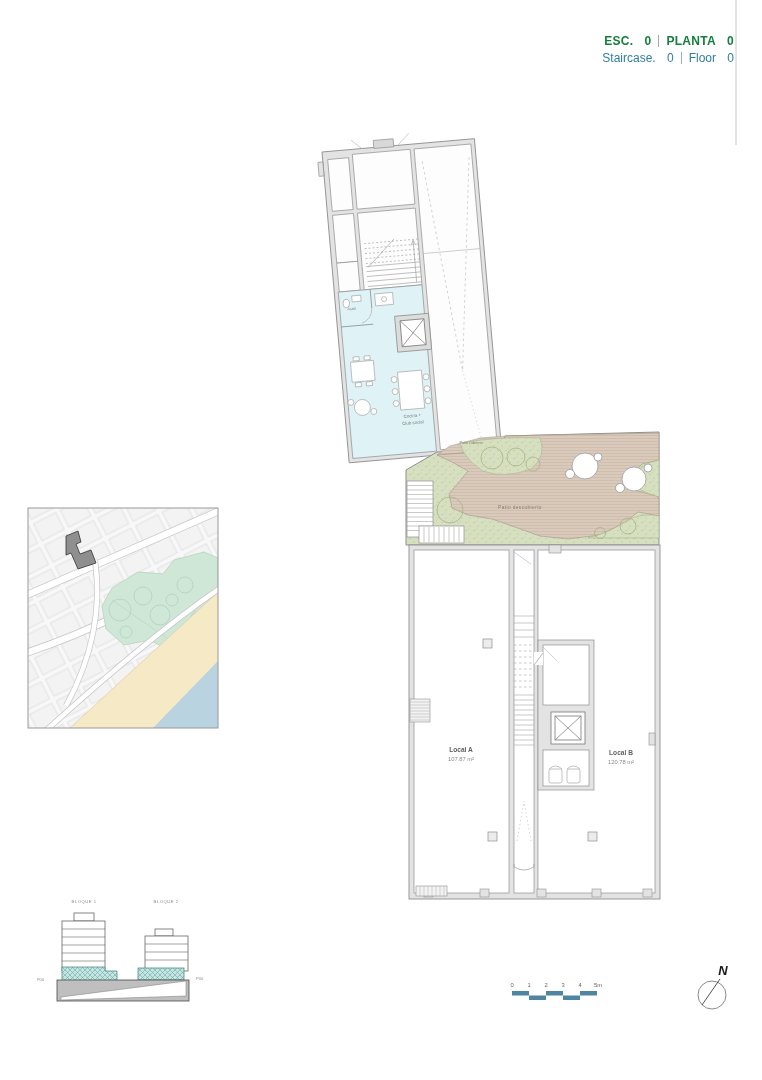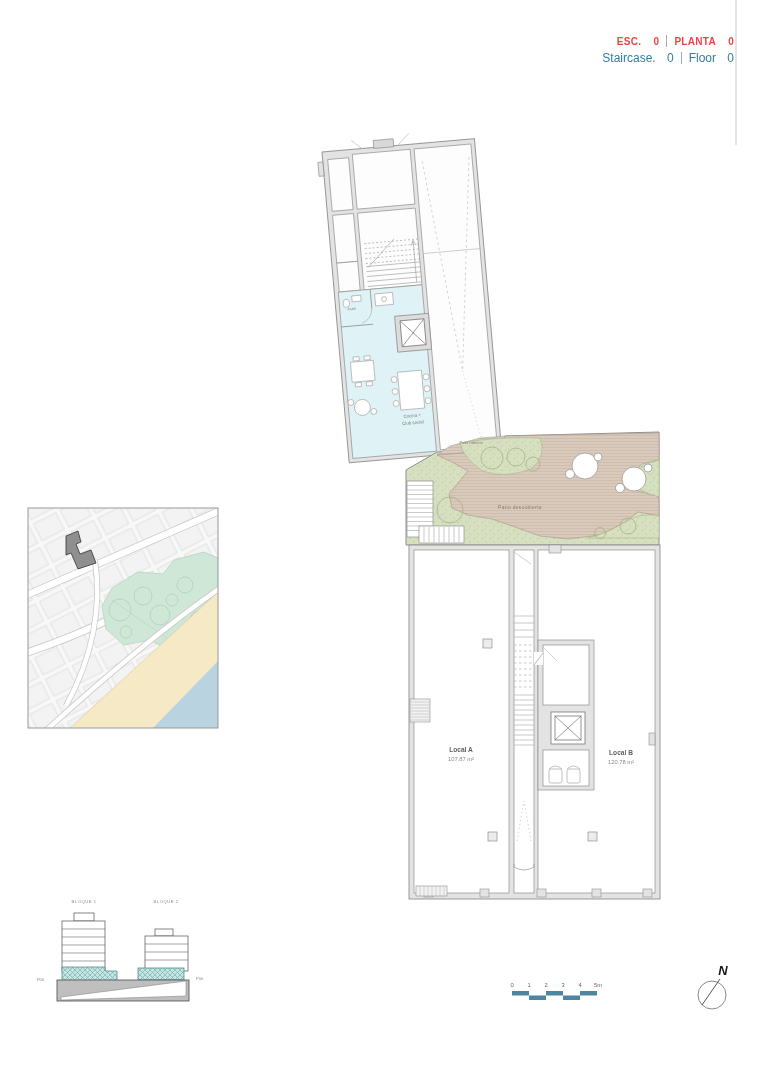--- a/index.html
+++ b/index.html
@@ -1,19 +1,19 @@
 <!DOCTYPE html>
 <html><head>
 <meta charset="utf-8">
 <style>
   html,body{margin:0;padding:0;background:#ffffff;}
   .sheet{position:relative;width:762px;height:1080px;background:#fff;overflow:hidden;
          font-family:"Liberation Sans", sans-serif;}
   .titleblock{position:absolute;top:35px;right:28px;text-align:right;line-height:1;}
-  .tb-line1{font-size:10px;font-weight:700;color:#ef4444;letter-spacing:.3px;white-space:nowrap;}
+  .tb-line1{font-size:12px;font-weight:700;color:#15803d;letter-spacing:.3px;white-space:nowrap;}
   .tb-line2{margin-top:5px;font-size:12px;font-weight:400;color:#2e7f9e;white-space:nowrap;margin-left:23px;}
   .tb-val{display:inline-block;min-width:13px;text-align:right;margin-left:5px;}
   .tb-div{display:inline-block;width:0;border-left:1px solid #a9a9a9;height:12px;margin:0 7px -2px 7px;}
   .tb-div2{border-left-color:#8fb3c4;}
   svg text{font-family:"Liberation Sans", sans-serif;}
 </style>
 </head>
 <body>
 
 <div class="sheet">

